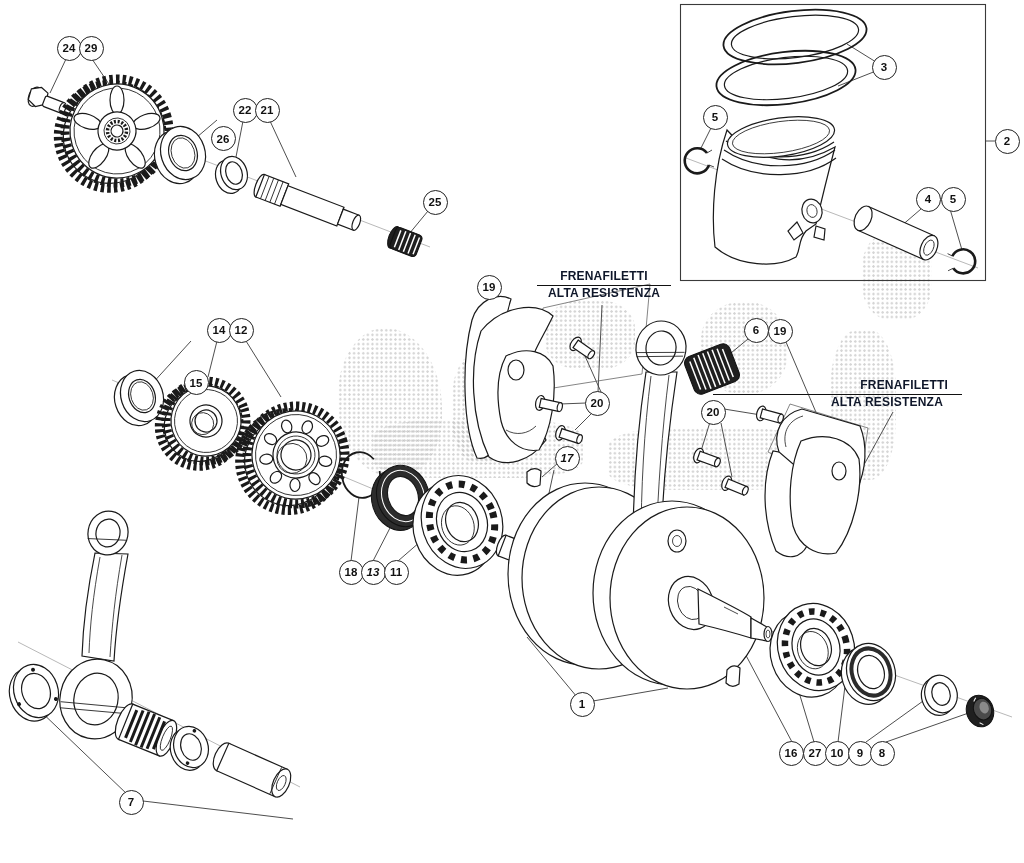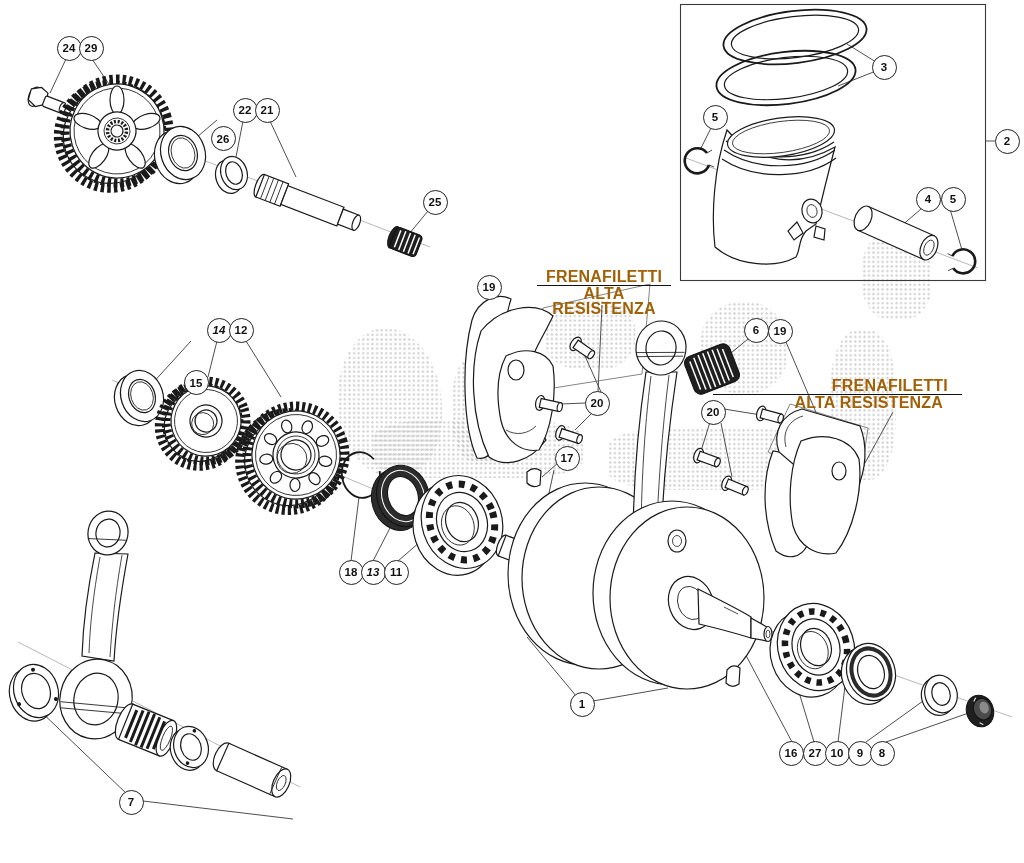--- a/index.html
+++ b/index.html
@@ -22,22 +22,22 @@
   .ld line{stroke:#3a3a3a;stroke-width:.9;}
   .ax line{stroke:#9a9a9a;stroke-width:.7;}
   .bx{fill:none;stroke:#3a3a3a;stroke-width:1.1;}
   .whl{stroke:#fff;stroke-width:1.5;}
   
   .co{position:absolute;width:23px;height:23px;margin:-12.5px 0 0 -12.5px;
       border:1.4px solid #222;border-radius:50%;background:#fff;z-index:5;
       display:flex;align-items:center;justify-content:center;
       font-weight:bold;font-size:11.5px;color:#111;}
   
-  .note{position:absolute;font-weight:bold;font-size:16px;line-height:15px;
-        letter-spacing:.2px;color:#a16207;z-index:4;}
+  .note{position:absolute;font-weight:bold;font-size:12px;line-height:15px;
+        letter-spacing:.2px;color:#0f172a;z-index:4;}
   .note .l1{border-bottom:1.5px solid #111;padding-bottom:1px;}
   .note.center .l1,.note.center .l2{text-align:center;}
   .note.right .l1{text-align:right;padding-right:14px;}
   .note.right .l2{text-align:right;padding-right:19px;}
   .copyright{position:absolute;left:0;right:0;top:838px;text-align:center;
              font-size:16px;color:#000;z-index:4;}
   
   .wm{position:absolute;z-index:0;opacity:.5;
       background:radial-gradient(circle,#ababab 1px,rgba(0,0,0,0) 1.4px);
       background-size:4.6px 4.6px;}
@@ -463,25 +463,25 @@
   <div class="co" style="left:223px;top:110px;margin-top:16px;">26</div>
   <div class="co" style="left:245px;top:110px;">22</div>
   <div class="co" style="left:267px;top:110px;">21</div>
   <div class="co" style="left:435px;top:202px;text-align:center;">25</div>
   <div class="co" style="left:884px;top:67px;">3</div>
   <div class="co" style="left:715px;top:117px;">5</div>
   <div class="co" style="left:1007px;top:141px;">2</div>
   <div class="co" style="left:928px;top:199px;">4</div>
   <div class="co" style="left:953px;top:199px;">5</div>
   <div class="co" style="left:196px;top:330px;margin-top:40px;">15</div>
-  <div class="co" style="left:219px;top:330px;font-style:italic;">14</div>
+  <div class="co" style="left:219px;top:330px;">14</div>
   <div class="co" style="left:241px;top:330px;">12</div>
   <div class="co" style="left:489px;top:287px;">19</div>
   <div class="co" style="left:597px;top:403px;">20</div>
-  <div class="co" style="left:567px;top:458px;">17</div>
+  <div class="co" style="left:567px;top:458px;font-style:italic;">17</div>
   <div class="co" style="left:351px;top:572px;">18</div>
   <div class="co" style="left:373px;top:572px;font-style:italic;">13</div>
   <div class="co" style="left:396px;top:572px;">11</div>
   <div class="co" style="left:756px;top:330px;">6</div>
   <div class="co" style="left:780px;top:331px;">19</div>
   <div class="co" style="left:713px;top:412px;">20</div>
   <div class="co" style="left:582px;top:704px;">1</div>
   <div class="co" style="left:131px;top:802px;">7</div>
   <div class="co" style="left:791px;top:753px;">16</div>
   <div class="co" style="left:815px;top:753px;">27</div>

